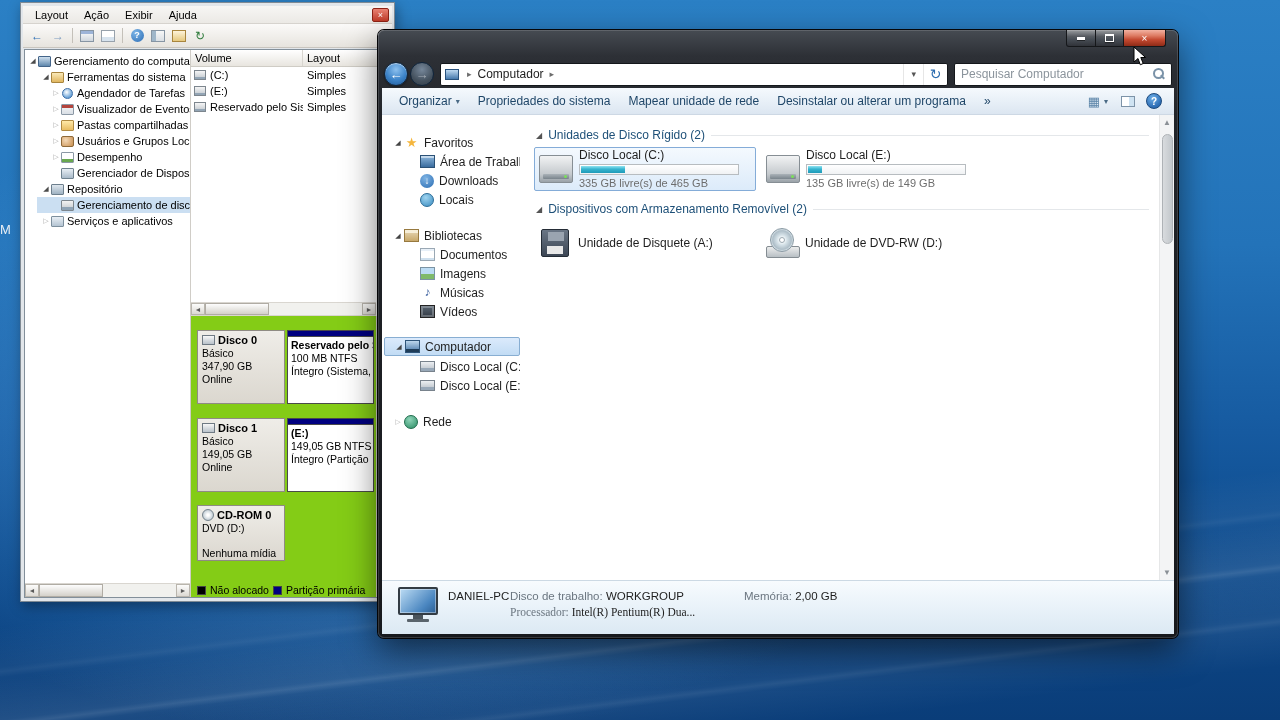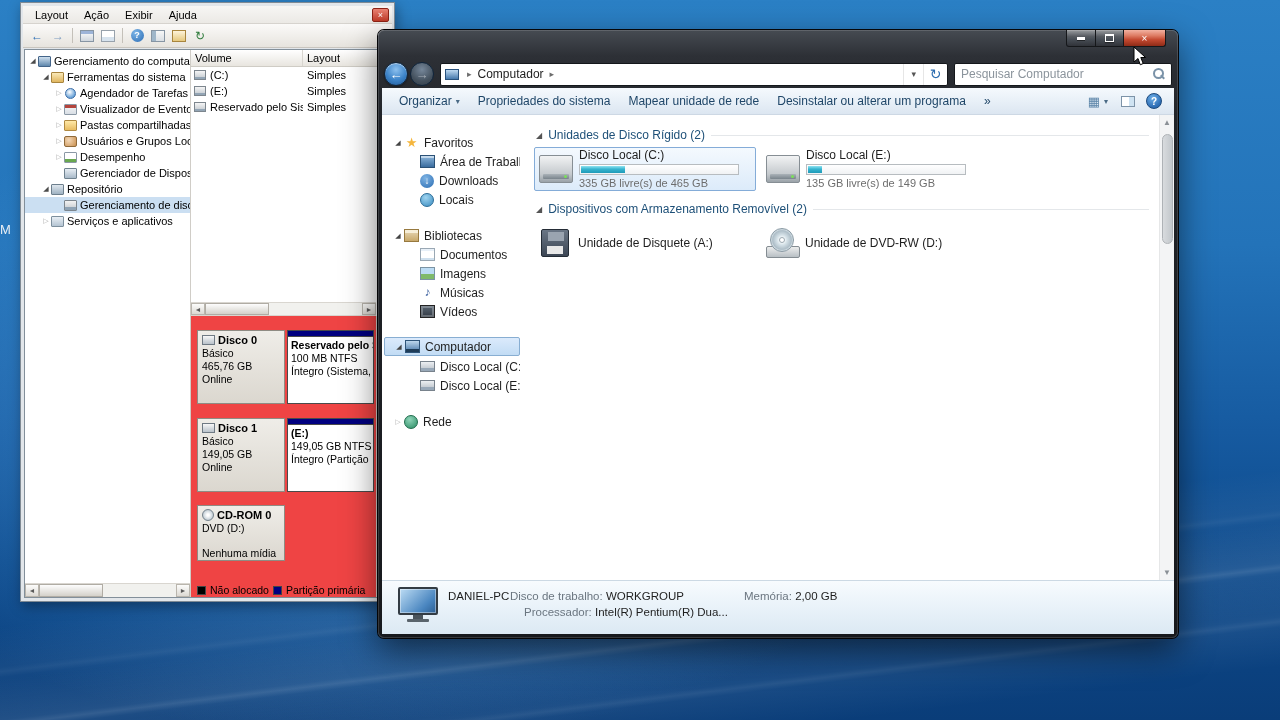--- a/index.html
+++ b/index.html
@@ -40,21 +40,21 @@
   .mi-help { width:13px; height:13px; border-radius:50%; color:#fff; font-size:9px; font-weight:bold;
     line-height:13px; text-align:center; background:radial-gradient(circle at 35% 30%, #7db6e8, #2c6cb4); }
   .mi-tree { background:linear-gradient(#f7f7f7,#dadfe4); border:1px solid #8795a3; box-shadow:inset 4px 0 0 #9fb6c9; }
   .mi-props { background:linear-gradient(#fdf3da,#e5c87e); border:1px solid #a8853e; }
   .mi-refresh { color:#2d7a3a; font-size:12px; width:auto; height:auto; }
 
   .mmc-body { position:absolute; top:46px; left:3px; right:3px; bottom:3px;
     background:#fff; border:1px solid #828f9a; display:flex; }
   .mmc-tree { width:166px; position:relative; border-right:1px solid #d0cdc7; overflow:hidden; padding-top:3px; }
   .trow { display:flex; align-items:center; height:16px; white-space:nowrap; overflow:hidden; }
-  .t0 { padding-left:3px; } .t1 { padding-left:16px; } .t2 { padding-left:29px; }
+  .t0 { padding-left:3px; } .t1 { padding-left:16px; } .t2 { padding-left:14px;margin-left:12px; }
   .trow.sel { background:#cbdff2; }
   .ex { flex:0 0 10px; font-size:7px; color:#4c4c4c; text-align:center; }
   .ex.closed { color:#a8a8a8; }
   .ex.none { visibility:hidden; }
   .ti { flex:0 0 13px; height:11px; margin-right:3px; border-radius:1px; }
   .ti-computer { background:linear-gradient(#cfe0ef,#5f87ac); border:1px solid #44658a; }
   .ti-tools { background:linear-gradient(#fae9b8,#e0b65f); border:1px solid #a8853e; }
   .ti-clock { flex-basis:11px; width:11px; border-radius:50%; margin-left:1px; margin-right:4px;
     background:radial-gradient(circle at 40% 35%, #ffffff, #6aa3d8 70%); border:1px solid #3c6ea8; }
   .ti-events { background:linear-gradient(#f7f7f7,#d8dee5); border:1px solid #8b98a5; box-shadow:inset 0 3px 0 #b4443c; }
@@ -84,21 +84,21 @@
   .vr-name { width:93px; white-space:nowrap; overflow:hidden; }
   .vr-layout { padding-left:4px; }
   .rp-h { position:absolute; top:252px; left:0; right:14px; height:14px; background:#f1f1ee;
     border-top:1px solid #d9d6d0; border-bottom:1px solid #d9d6d0; display:flex; }
   .rp-v { position:absolute; top:266px; right:0; bottom:0; width:14px; background:#f1f1ee;
     border-left:1px solid #d9d6d0; display:flex; flex-direction:column; }
   .rp-v .sb-btn { width:100%; height:14px; }
   .sb-thumb-v { width:100%; height:48px; background:linear-gradient(90deg,#fdfdfd,#d4d1ca); border:1px solid #b0aca4; }
   .sb-vtrack { flex:1; }
 
-  .gfx { position:absolute; top:266px; left:0; right:14px; bottom:0; background:#ef4444; overflow:hidden; }
+  .gfx { position:absolute; top:266px; left:0; right:14px; bottom:0; background:#84cc16; overflow:hidden; }
   .drow { position:absolute; left:6px; right:2px; display:flex; }
   .dinfo { width:88px; background:linear-gradient(#efede8,#dbd7cf); border:1px solid #8f8b83; padding:3px 4px; }
   .dname { font-weight:bold; font-size:11px; display:flex; align-items:center; gap:3px; white-space:nowrap; }
   .dico { flex:0 0 13px; height:10px; background:linear-gradient(#f8f8f8,#b9c2ca); border:1px solid #6f7a84; }
   .cdico { flex:0 0 12px; height:12px; border-radius:50%;
     background:radial-gradient(circle, #fff 15%, #cfd8de 60%, #9fb0bc); border:1px solid #75828c; }
   .dline { font-size:10.5px; margin-top:1px; white-space:nowrap; }
   .dpart { flex:1; margin-left:2px; border:1px solid #4a4a4a; background:#fff; overflow:hidden; }
   .dstrip { height:6px; background:#000080; border-bottom:1px solid #4a4a4a; }
   .dpname { font-size:10.5px; padding:2px 3px 0; white-space:nowrap;font-weight:bold; }
@@ -227,21 +227,21 @@
   .pcico { position:absolute; left:16px; top:6px; }
   .pc-scr { width:40px; height:28px; border:2px solid #333c44; border-radius:2px;
     background:linear-gradient(135deg,#bcdcf4,#4a86c0 70%,#2c5f94); box-shadow:inset 0 0 0 1px rgba(255,255,255,0.4); }
   .pc-std { width:10px; height:4px; background:#4a545c; margin:0 auto; }
   .pc-bas { width:22px; height:3px; background:#5a646c; margin:0 auto; border-radius:1px; }
   .dlabel { color:#6b7680; }
   .dval { color:#1e1e1e; }
   .dl1 { position:absolute; top:9px; left:66px; }
   .dl2 { position:absolute; top:9px; left:128px; }
   .dl3 { position:absolute; top:9px; left:362px; }
-  .dl4 { position:absolute; top:25px; left:142px; }
+  .dl4 { position:absolute; top:25px; left:128px;font-family:Liberation Serif, serif; }
 
   .cursor { position:absolute; left:1133px; top:46px; z-index:50; }
 </style>
 </head>
 <body>
 
 <div id="screen">
   <div class="streak" style="top:545px; opacity:.5;"></div>
   <div class="streak" style="top:598px;"></div>
   <div class="streak" style="top:652px; opacity:.7;"></div>
@@ -379,21 +379,21 @@
         </div>
         <div class="gfx">
 
           <div class="drow" style="top:14px; height:74px;">
             <div class="dinfo">
               <div class="dname">
                   <span class="dico"></span>
                 <span>Disco 0</span>
                 </div>
               <div class="dline">Básico</div>
-              <div class="dline">465,76 GB</div>
+              <div class="dline">347,90 GB</div>
               <div class="dline">Online</div>
             </div>
             <div class="dpart">
               <div class="dstrip"></div>
               <div class="dpname">Reservado pelo S</div>
               <div class="dpline">100 MB NTFS</div>
               <div class="dpline">Íntegro (Sistema,</div>
             </div>
           </div>
 

